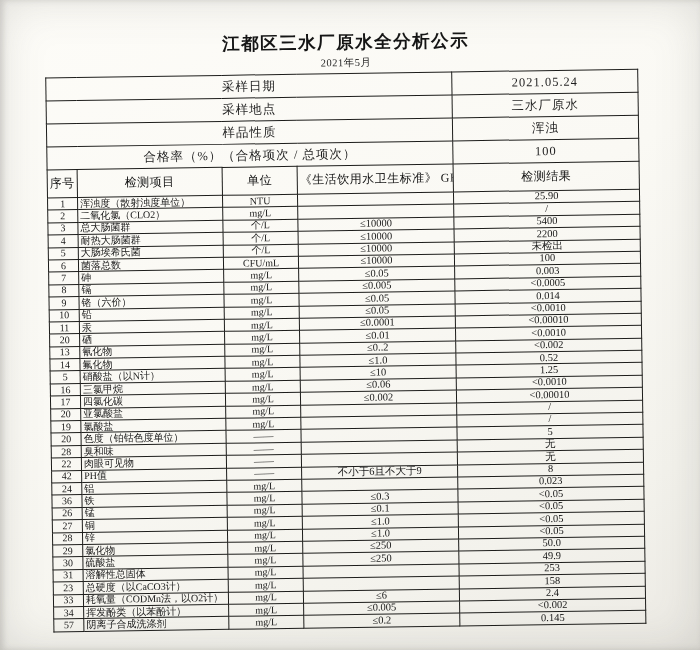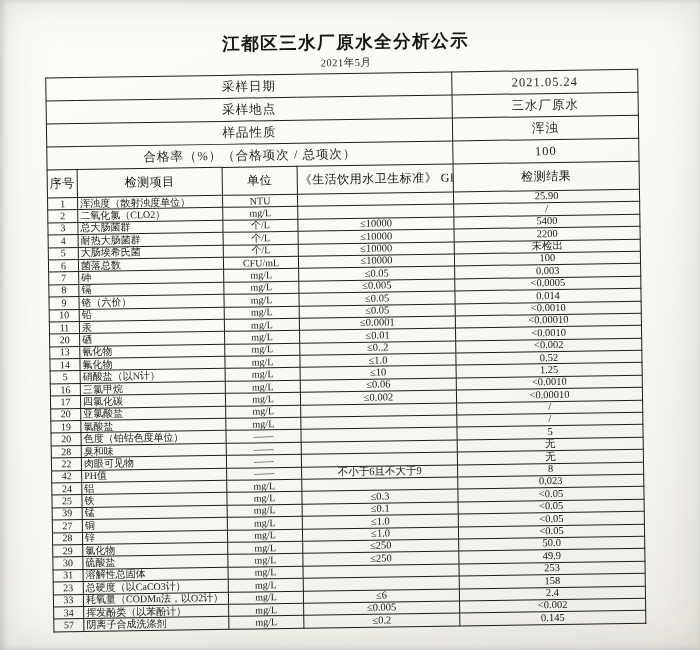--- a/index.html
+++ b/index.html
@@ -255,28 +255,28 @@
           <td class="c-result">8</td>
         </tr>
         <tr class="data-row">
           <td class="c-no">24</td>
           <td class="c-item">铝</td>
           <td class="c-unit">mg/L</td>
           <td class="c-std"></td>
           <td class="c-result">0.023</td>
         </tr>
         <tr class="data-row">
-          <td class="c-no">25</td>
+          <td class="c-no">36</td>
           <td class="c-item">铁</td>
           <td class="c-unit">mg/L</td>
           <td class="c-std">≤0.3</td>
           <td class="c-result">&lt;0.05</td>
         </tr>
         <tr class="data-row">
-          <td class="c-no">39</td>
+          <td class="c-no">26</td>
           <td class="c-item">锰</td>
           <td class="c-unit">mg/L</td>
           <td class="c-std">≤0.1</td>
           <td class="c-result">&lt;0.05</td>
         </tr>
         <tr class="data-row">
           <td class="c-no">27</td>
           <td class="c-item">铜</td>
           <td class="c-unit">mg/L</td>
           <td class="c-std">≤1.0</td>

